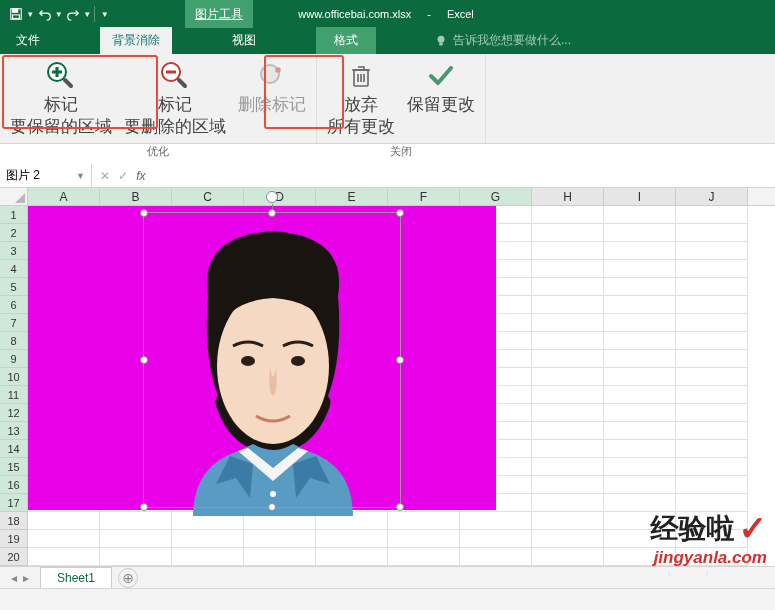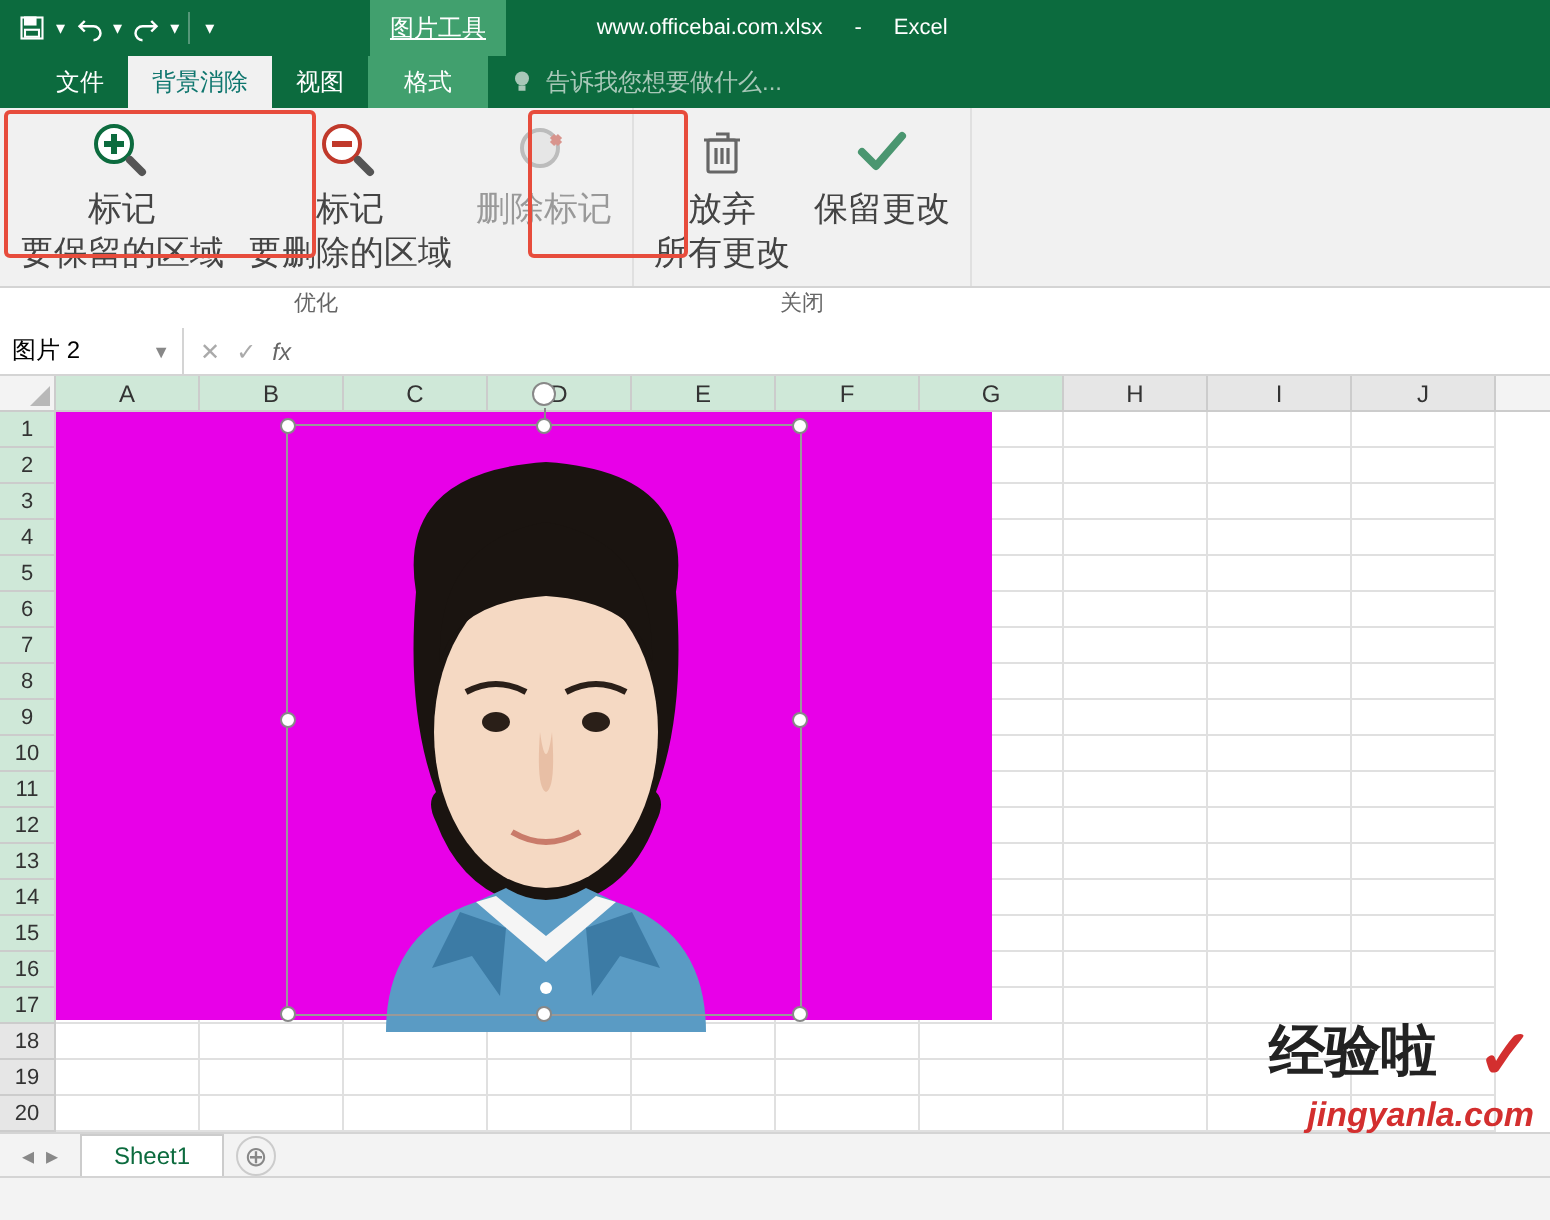--- a/index.html
+++ b/index.html
@@ -8,21 +8,21 @@
 .titlebar { height: 28px; background: #0c6b3e; display: flex; align-items: center; color: #fff; font-size: 11px; }
 .qat { display: flex; align-items: center; gap: 2px; padding: 0 6px; }
 .qat-btn { width: 20px; height: 20px; display: flex; align-items: center; justify-content: center; color: #fff; cursor: pointer; }
 .qat-btn svg { width: 14px; height: 14px; }
 .qat-sep { width: 1px; height: 16px; background: rgba(255,255,255,0.3); margin: 0 2px; }
 .title-center { flex: 1; text-align: center; display: flex; justify-content: center; align-items: center; gap: 16px; }
 .title-right { width: 120px; }
 
 .contextual-tab { position: absolute; left: 185px; top: 0; width: 68px; height: 28px; background: #41a06e; color: #fff; display: flex; align-items: center; justify-content: center; font-size: 12px; text-decoration: underline; }
 
-.tabs { height: 26px; background: #0c6b3e; display: flex; align-items: center; padding-left: 16px; }
+.tabs { height: 26px; background: #0c6b3e; display: flex; align-items: flex-end; padding-left: 4px; gap: 48px; }
 .tab { padding: 5px 12px; color: #fff; font-size: 12px; cursor: pointer; }
 .tab.active { background: #f1f1f1; color: #0f766e; }
 .tab.format { background: #41a06e; color: #fff; margin-left: 0; width: 60px; text-align: center; padding: 5px 0; }
 .tell-me { color: #a8c8b8; font-size: 12px; padding: 5px 10px; display: flex; align-items: center; gap: 5px; }
 .bulb { width: 14px; height: 14px; }
 
 .ribbon { height: 90px; background: #f1f1f1; border-bottom: 1px solid #d4d4d4; display: flex; position: relative; }
 .ribbon-group { display: flex; flex-direction: column; align-items: center; border-right: 1px solid #e0e0e0; padding: 2px 4px 0; }
 .ribbon-group-buttons { display: flex; flex: 1; }
 .ribbon-group-label { font-size: 11px; color: #666; padding: 2px 0; }
@@ -63,21 +63,21 @@
 .rotate-handle::before { content: ''; position: absolute; left: 50%; top: 12px; width: 1px; height: 8px; background: #888; }
 
 .person-svg { position: absolute; left: 130px; top: 10px; }
 
 .sheet-tabs { position: absolute; bottom: 22px; left: 0; right: 0; height: 22px; background: #f3f3f3; border-top: 1px solid #d4d4d4; display: flex; align-items: center; font-size: 12px; }
 .nav-arrows { width: 40px; display: flex; justify-content: center; gap: 6px; color: #888; }
 .sheet-tab { padding: 3px 16px; background: #fff; border: 1px solid #ccc; border-bottom: none; color: #0c6b3e; font-weight: 500; }
 .new-sheet { width: 20px; height: 20px; display: flex; align-items: center; justify-content: center; color: #888; margin-left: 6px; border: 1px solid #ccc; border-radius: 50%; font-size: 14px; }
 
 .watermark { position: absolute; right: 8px; bottom: 42px; text-align: right; }
-.wm-main { font-size: 28px; font-weight: bold; color: #222; display: flex; align-items: flex-start; gap: 20px; }
+.wm-main { font-size: 28px; font-weight: bold; color: #222; display: flex; align-items: flex-end; gap: 4px; }
 .wm-check { color: #d32f2f; font-size: 34px; font-weight: bold; }
 .wm-sub { font-size: 17px; color: #d32f2f; font-style: italic; font-weight: bold; }
 
 .statusbar { position: absolute; bottom: 0; left: 0; right: 0; height: 22px; background: #f3f3f3; border-top: 1px solid #d4d4d4; }
 </style>
 </head>
 <body>
 
 <div class="titlebar">
   <div class="qat">

